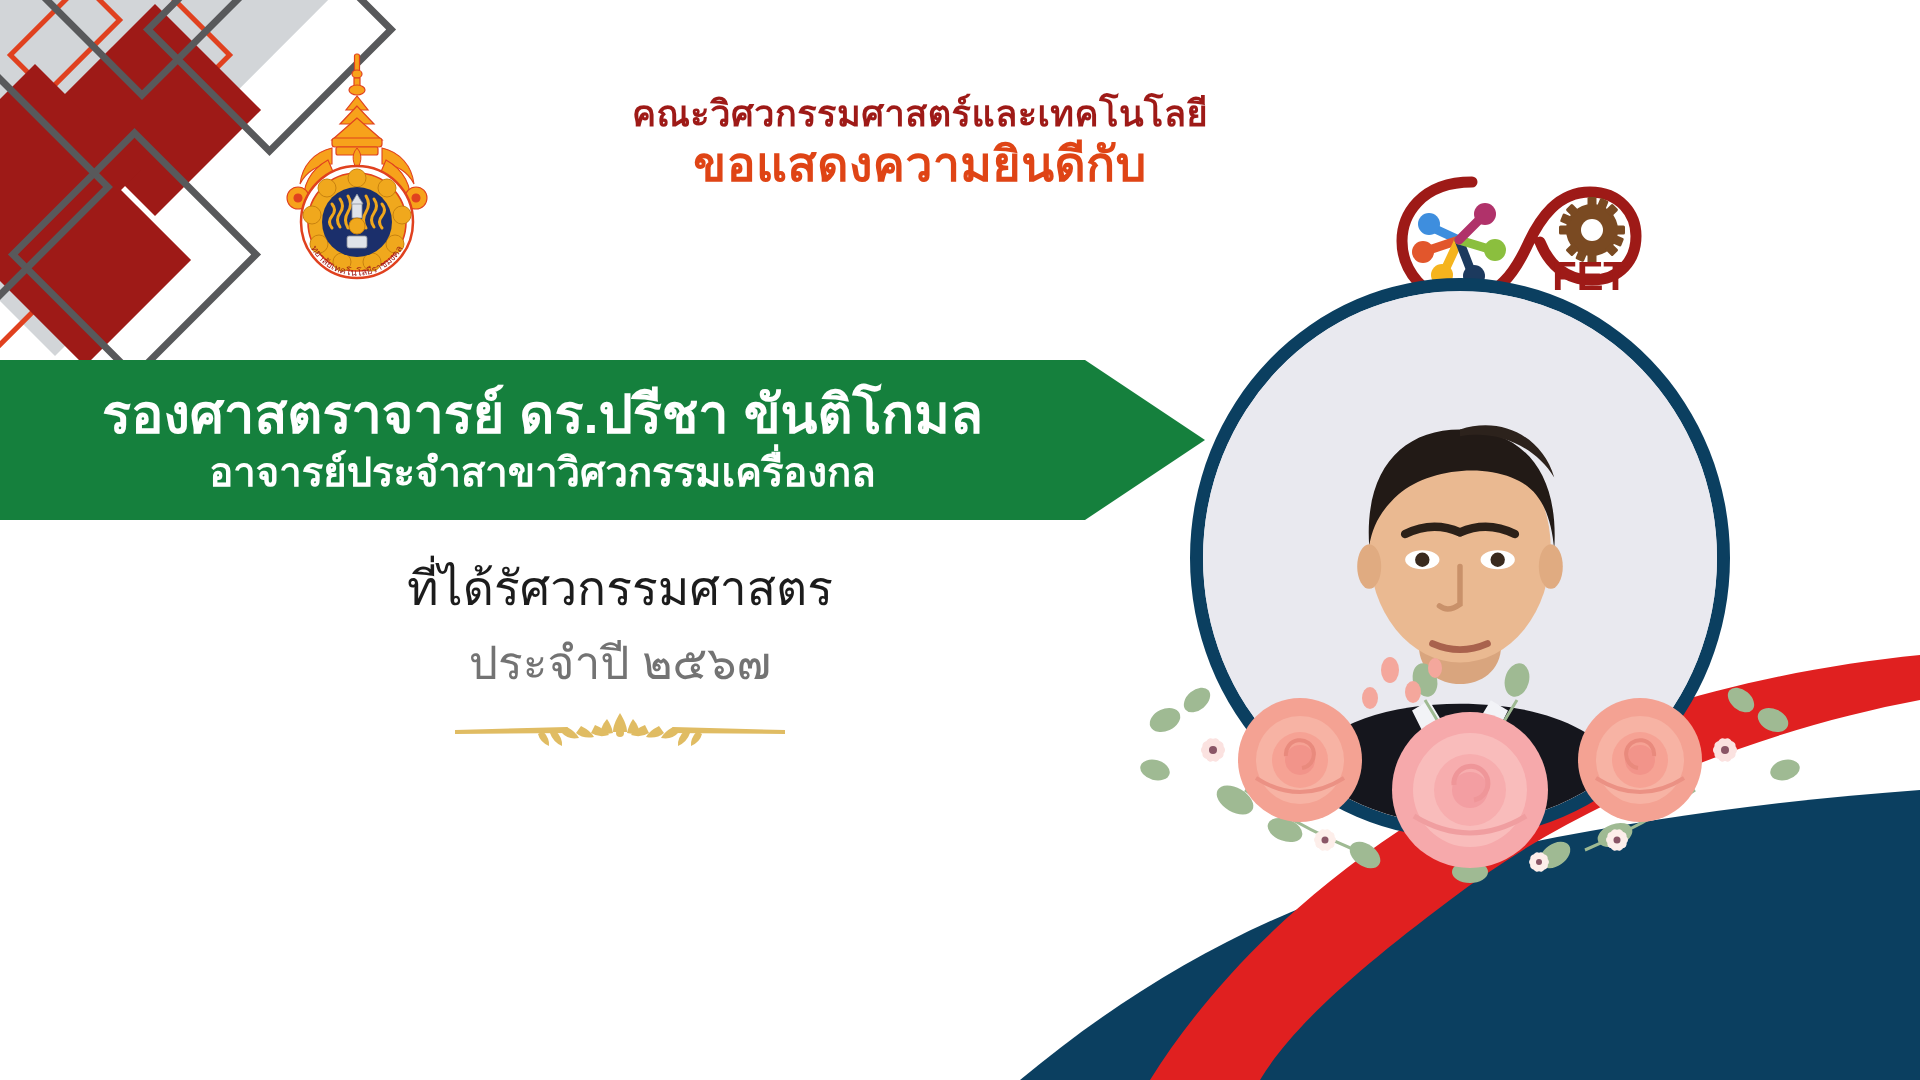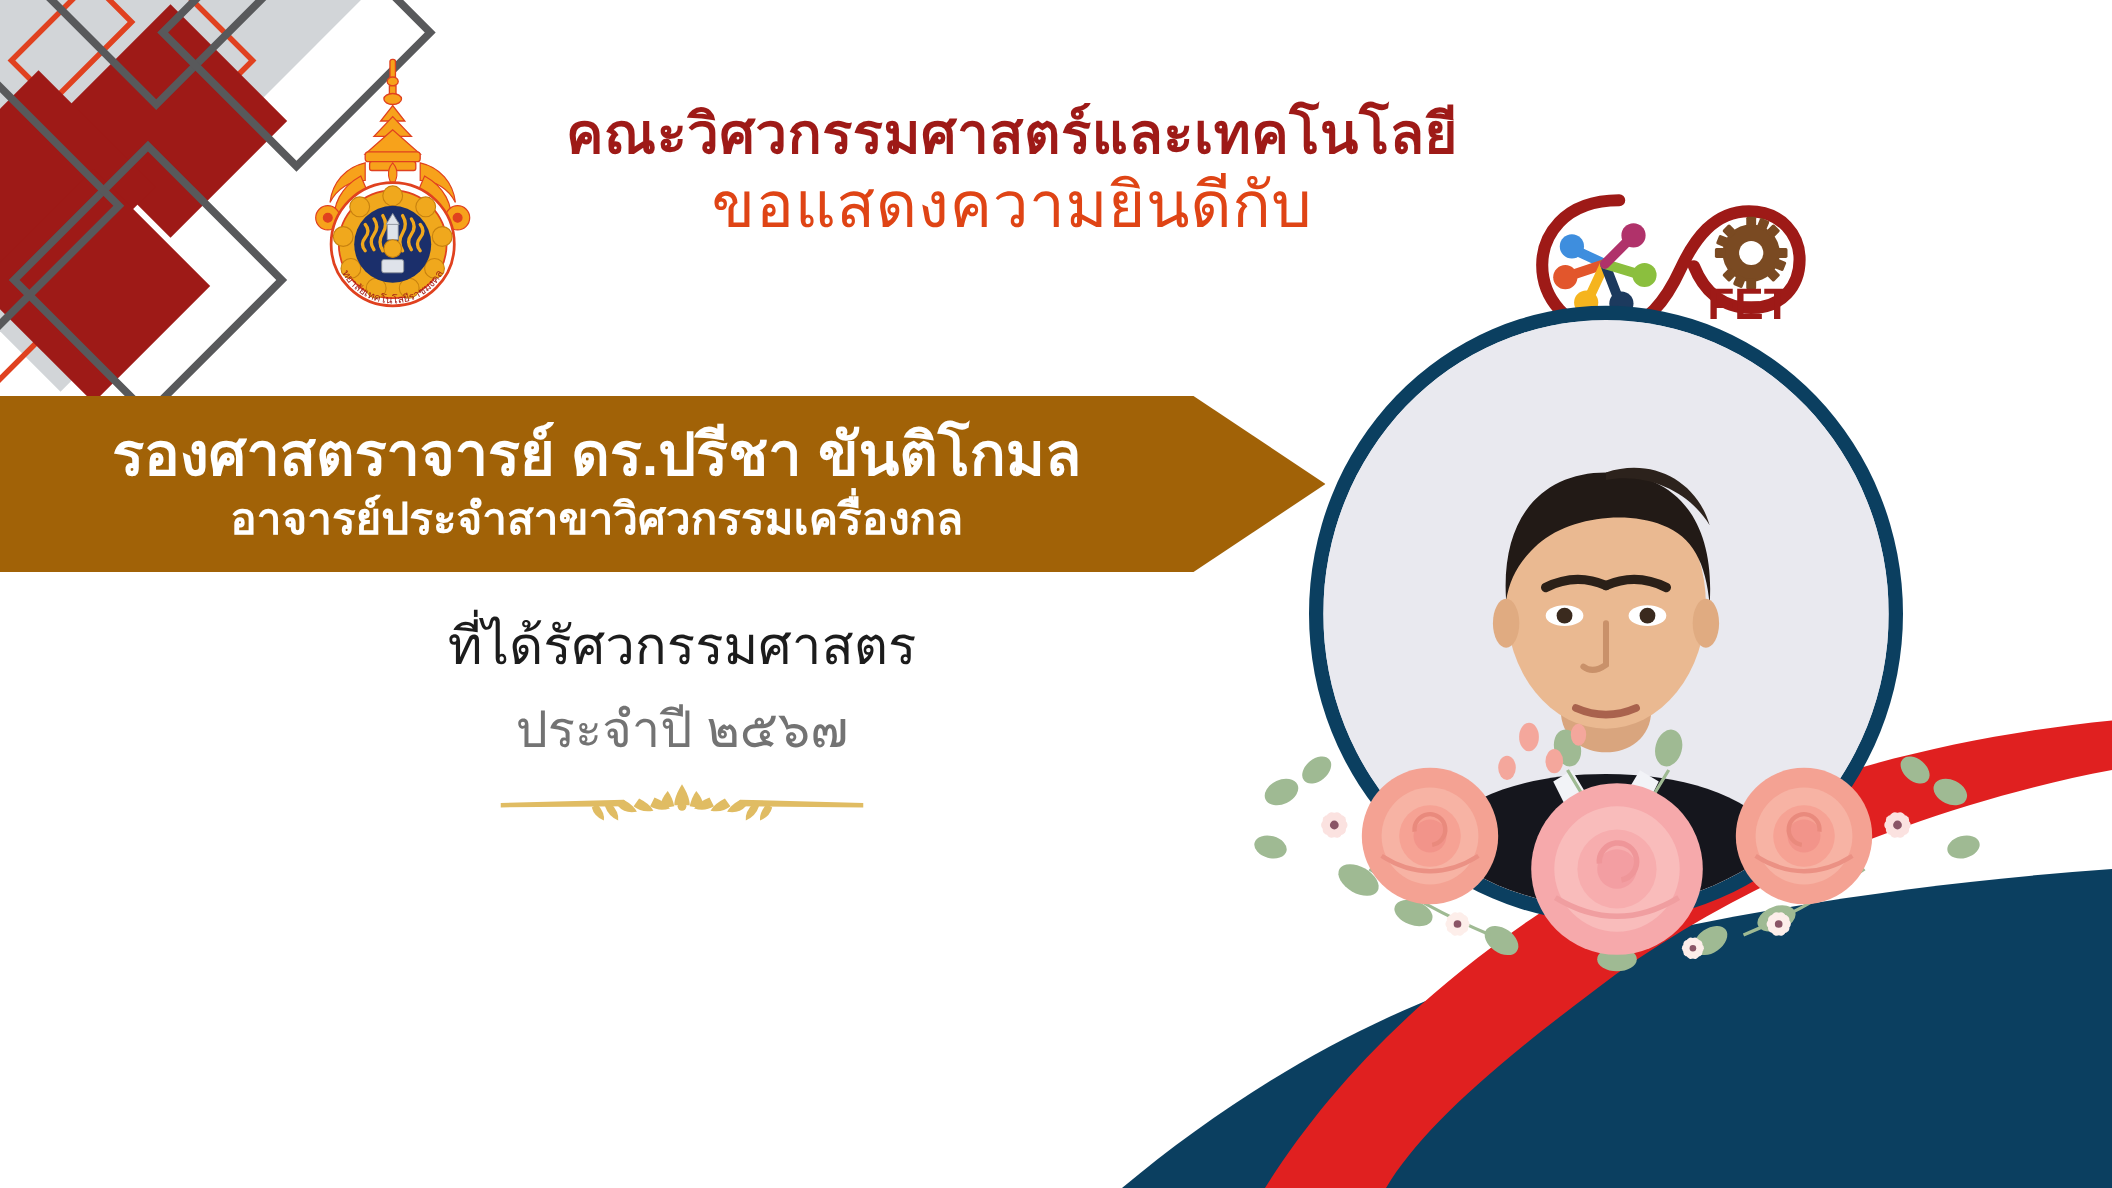--- a/index.html
+++ b/index.html
@@ -21,36 +21,36 @@
   .sq.outline-dark{background:transparent;border:7px solid #58595b;}
   .sq.outline-red{background:transparent;border:5px solid #e0411f;}
 
   
   .seal{position:absolute;left:262px;top:52px;width:190px;height:230px;}
   .seal svg{width:100%;height:100%;display:block;}
 
   
   .hdr{position:absolute;left:470px;top:95px;width:900px;text-align:center;}
   .hdr .faculty{
-    font-size:51px;font-weight:bold;color:#9e1a17;letter-spacing:.5px;
+    font-size:36px;font-weight:bold;color:#9e1a17;letter-spacing:.5px;
     line-height:1.05;white-space:nowrap;
   }
   .hdr .congrats{
-    font-size:58px;font-weight:normal;color:#df4415;letter-spacing:.5px;
+    font-size:48px;font-weight:bold;color:#df4415;letter-spacing:.5px;
     line-height:1.1;margin-top:6px;white-space:nowrap;
   }
 
   
   .fet{position:absolute;left:1394px;top:158px;width:262px;height:165px;}
   .fet svg{width:100%;height:100%;display:block;}
 
   
   .ribbon{
     position:absolute;left:0;top:360px;width:1205px;height:160px;
-    background:#a16207;
+    background:#15803d;
     clip-path:polygon(0 0, 1085px 0, 1205px 80px, 1085px 160px, 0 160px);
     display:flex;flex-direction:column;align-items:center;justify-content:center;
     padding-right:120px;box-sizing:border-box;
   }
   .ribbon .nm{
     color:#ffffff;font-size:54px;font-weight:bold;line-height:1.1;white-space:nowrap;
   }
   .ribbon .role{
     color:#ffffff;font-size:40px;font-weight:bold;line-height:1.15;margin-top:4px;white-space:nowrap;
   }

